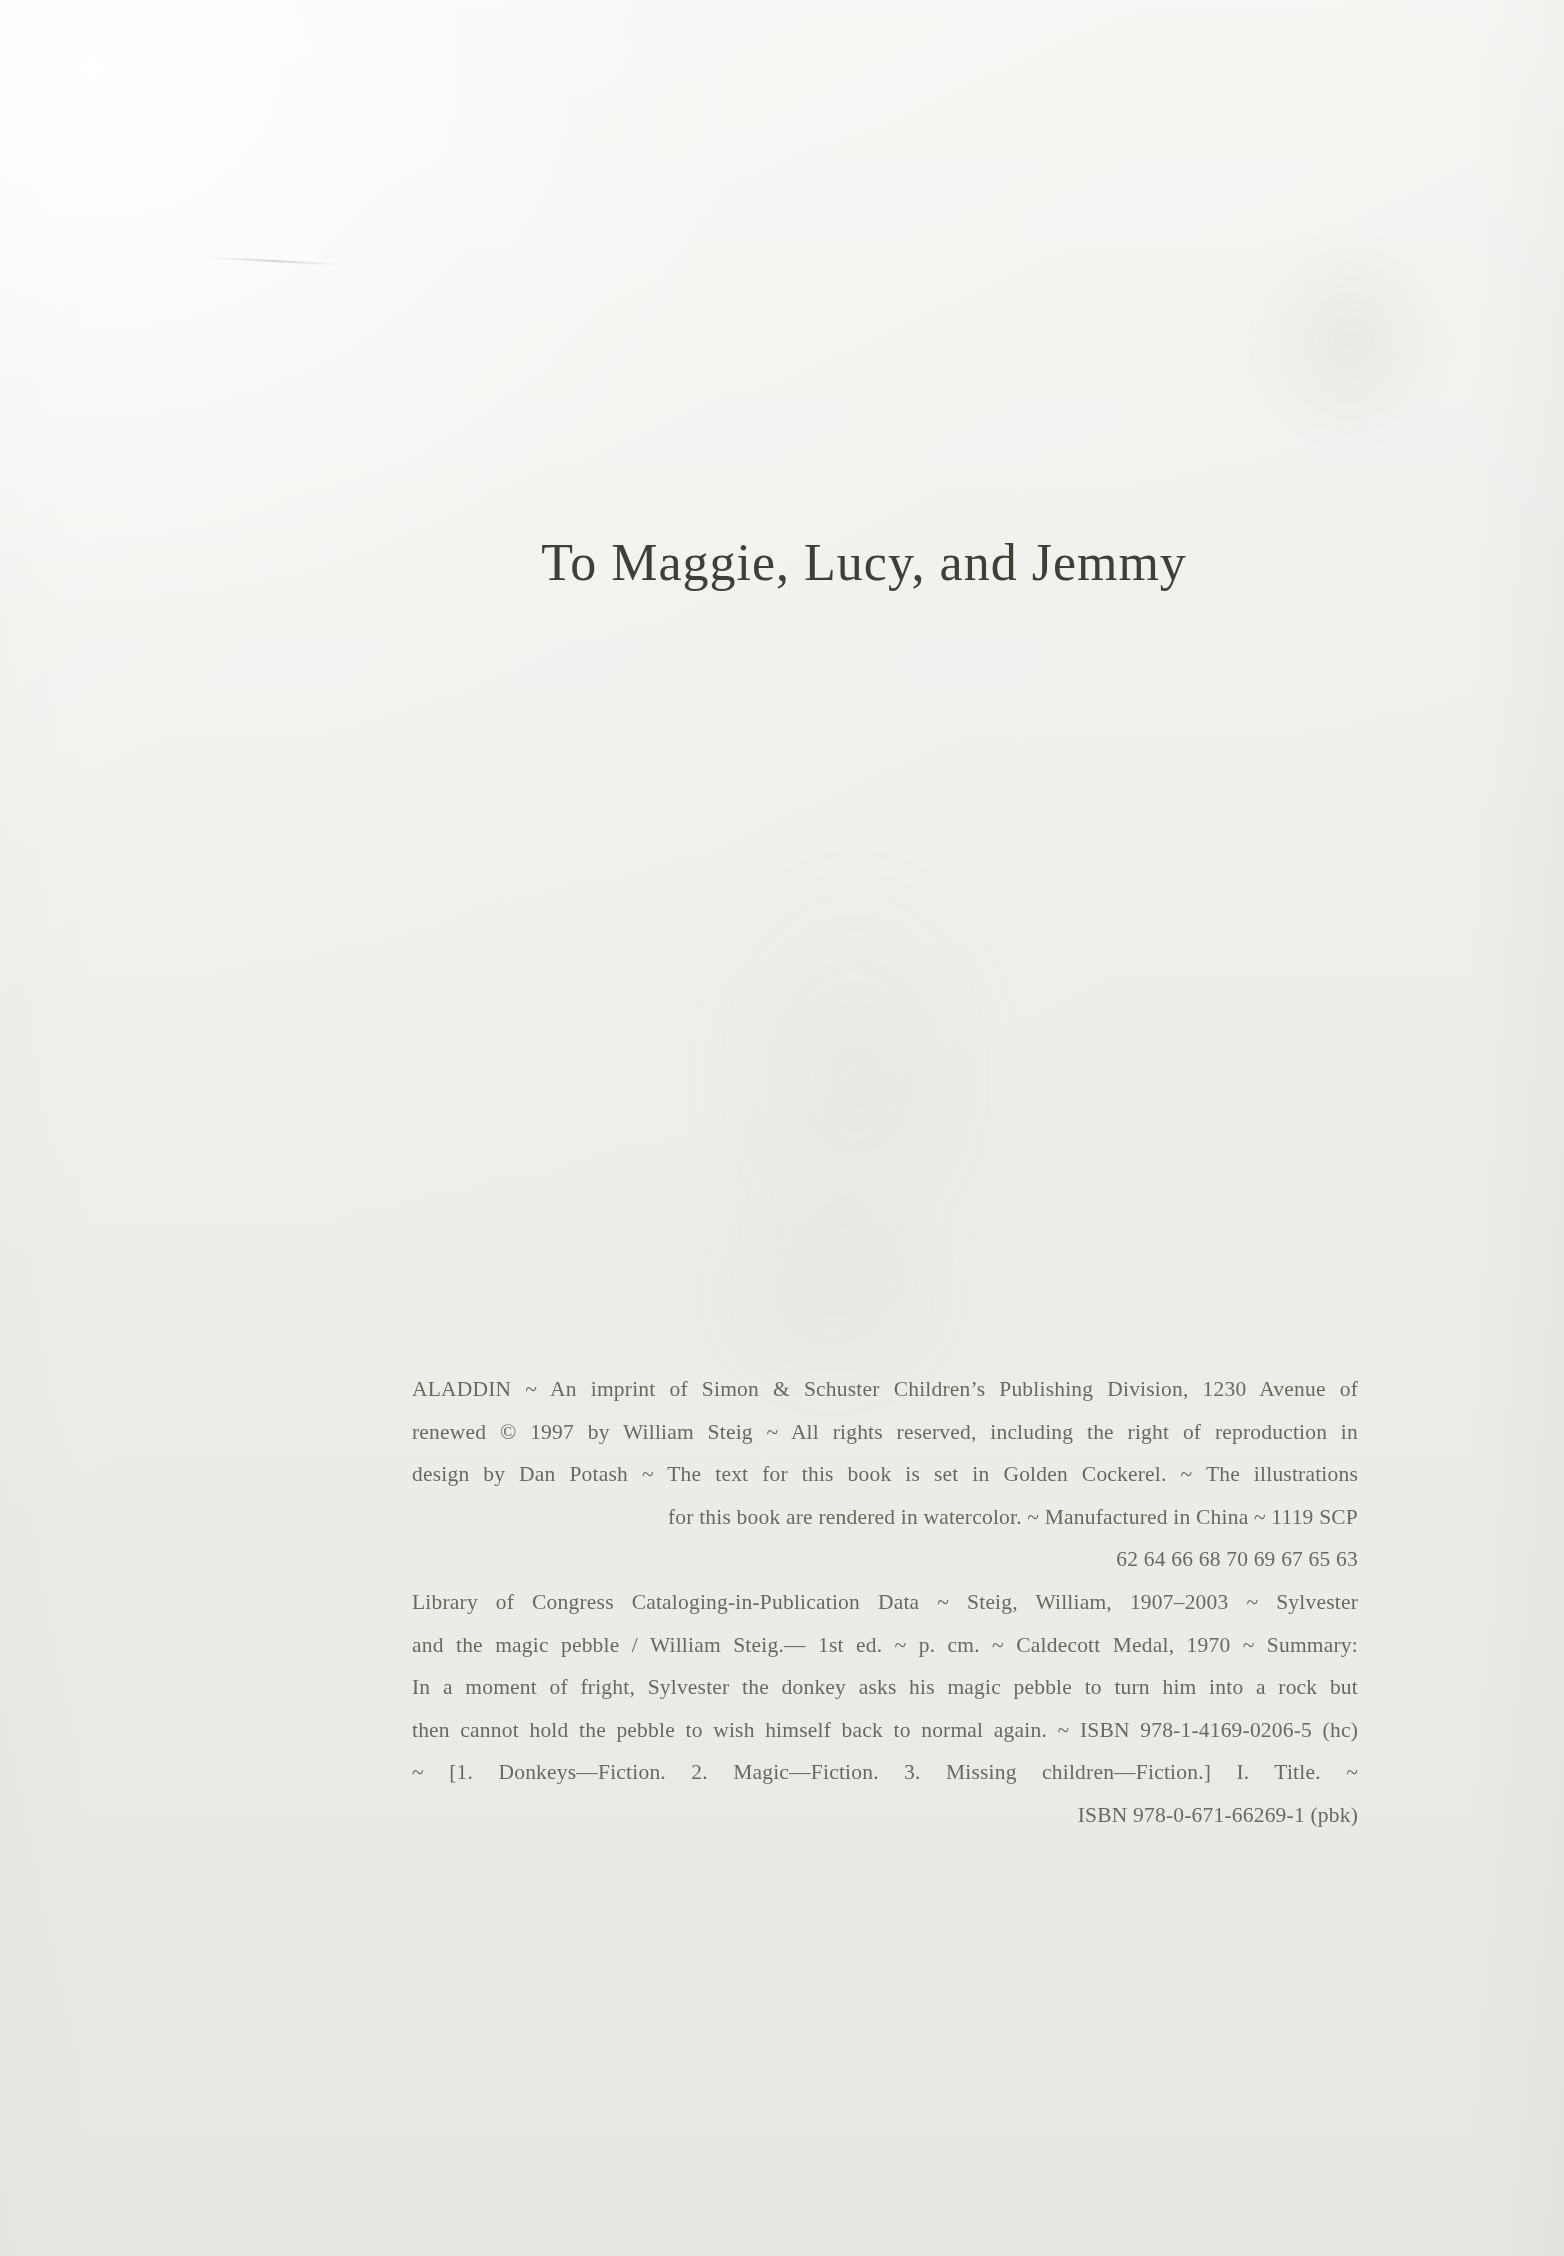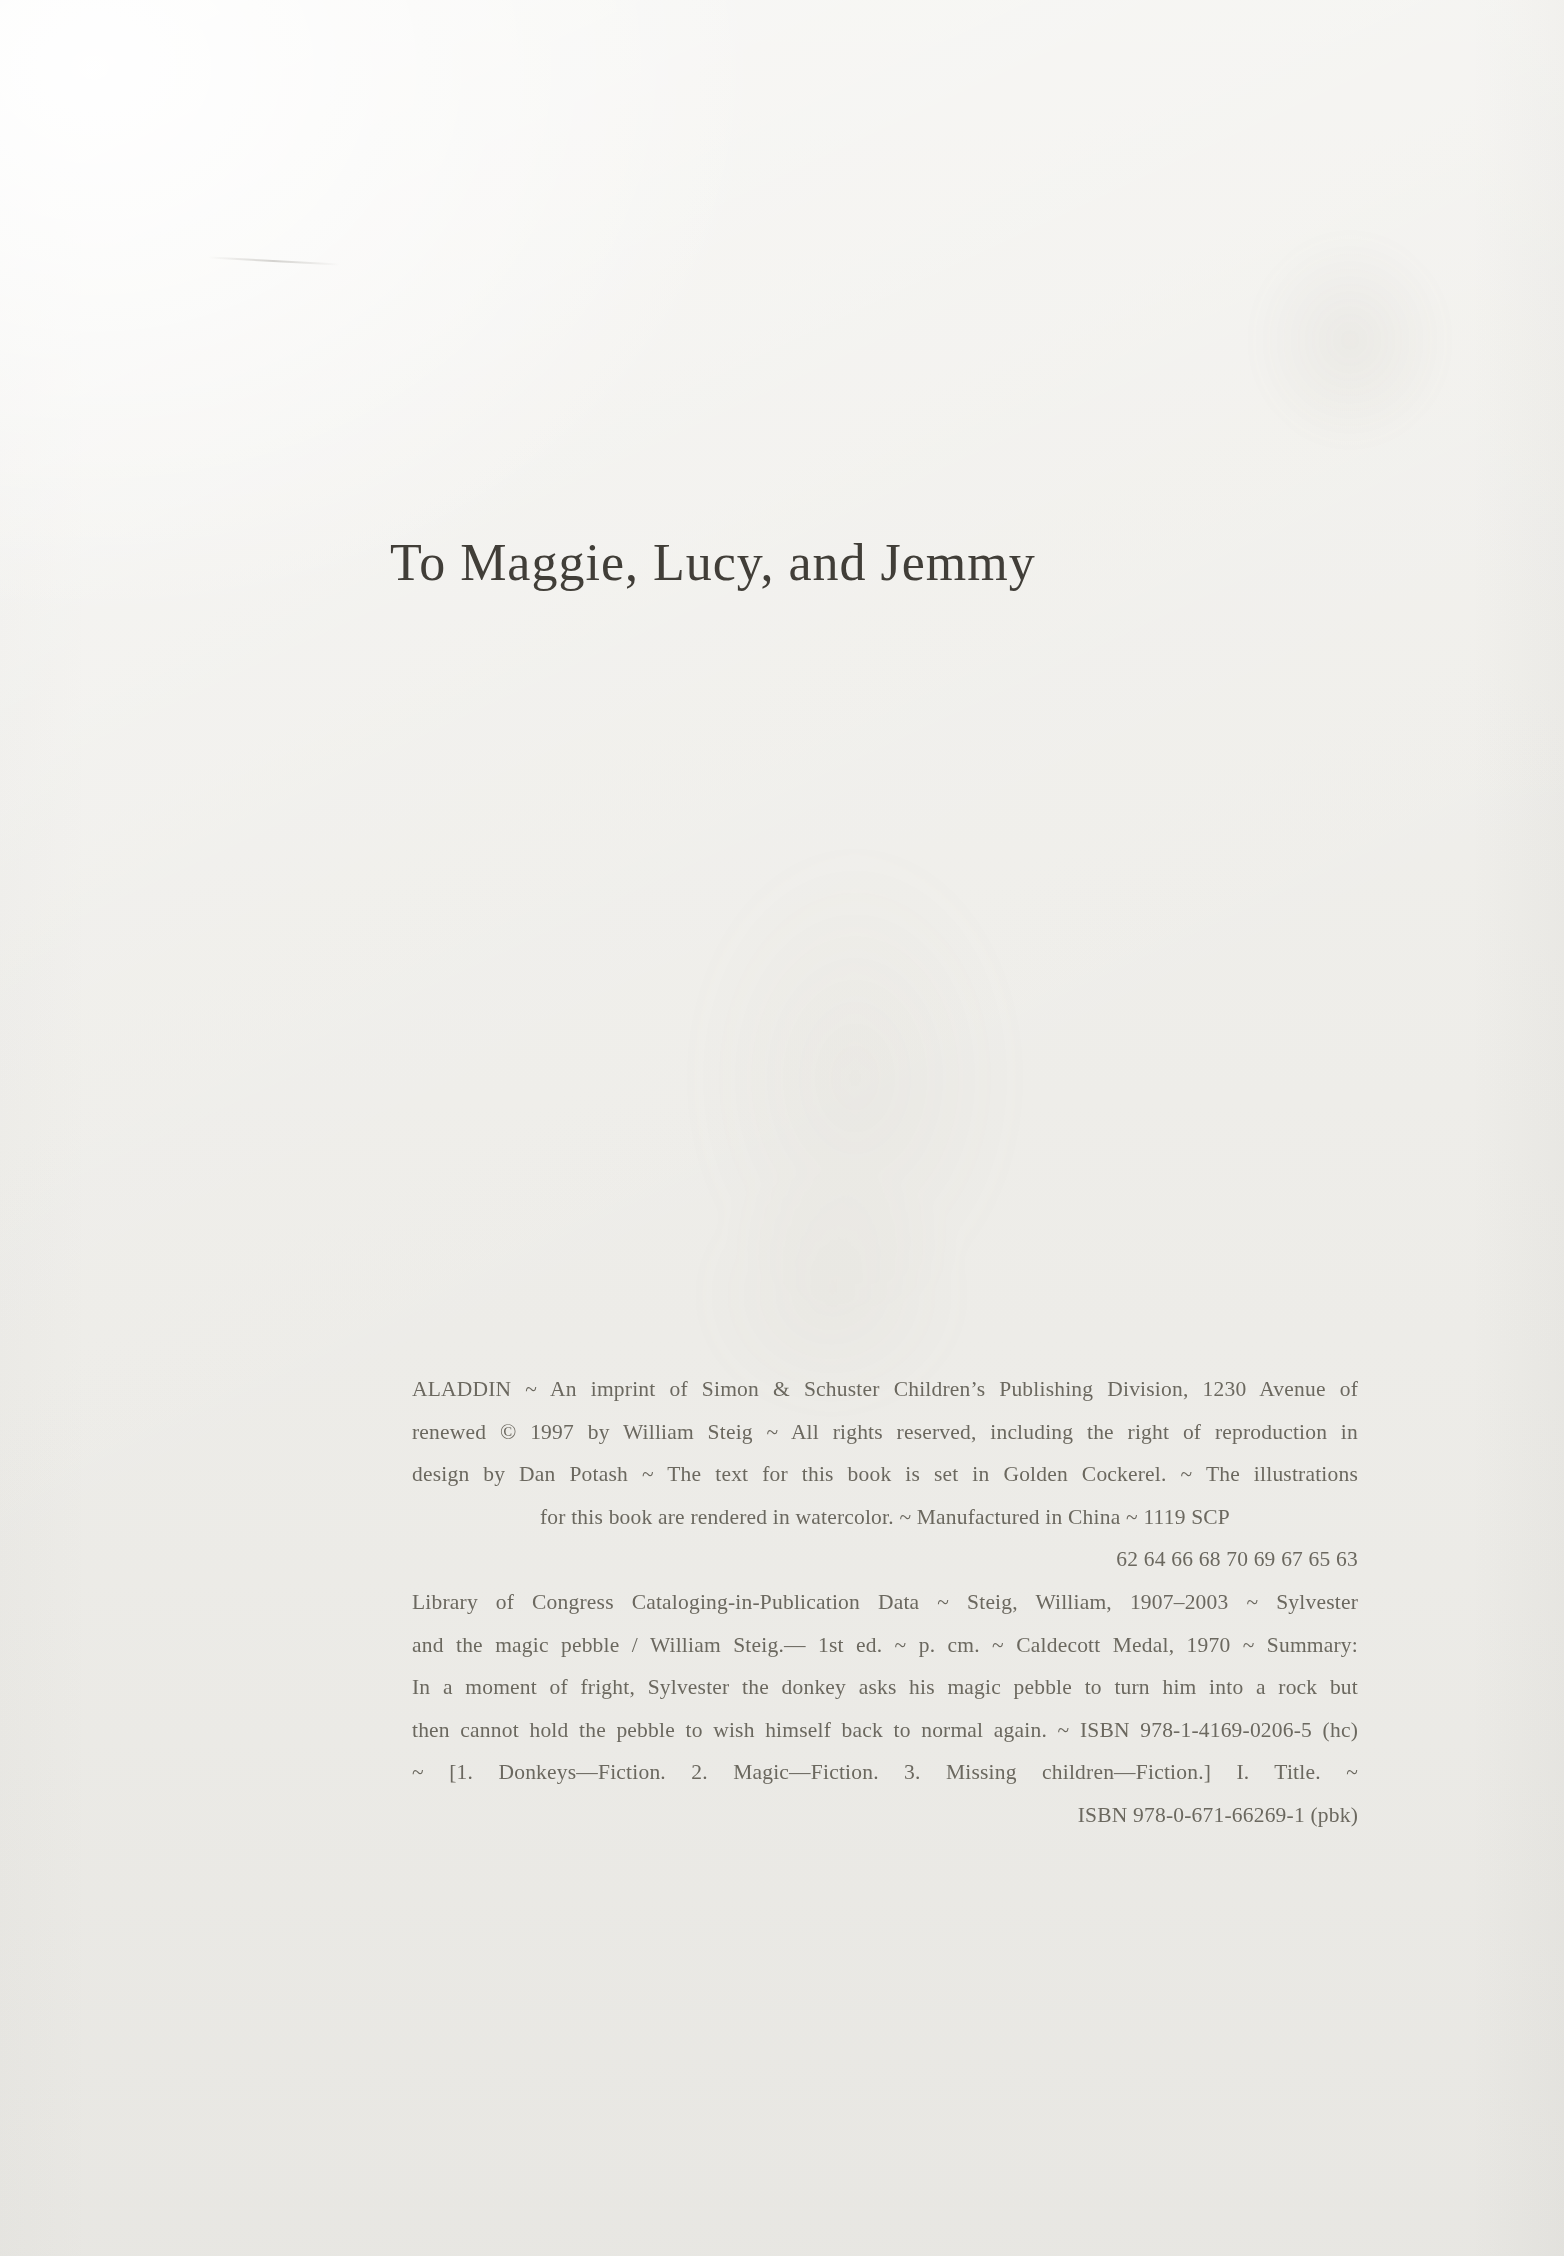--- a/index.html
+++ b/index.html
@@ -32,34 +32,34 @@
   }
   .ghost-illustration {
     position: absolute; left: 620px; top: 830px; width: 470px; height: 620px;
     background:
       radial-gradient(220px 300px at 50% 40%, rgba(150,140,120,0.045), rgba(150,140,120,0) 80%),
       radial-gradient(180px 160px at 45% 75%, rgba(150,140,120,0.035), rgba(150,140,120,0) 80%);
     filter: blur(8px);
   }
   .dedication {
     position: absolute; left: 390px; top: 533px; width: 948px;
-    text-align: left;
+    text-align: center;
     font-size: 52px; letter-spacing: 1px;
     color: #413e38;
   }
   .colophon {
     position: absolute; left: 392px; top: 1368px; width: 946px;
     font-size: 21.5px; line-height: 42.6px;
     letter-spacing: 0.2px;
     color: #6b685f;
     margin-left: 20px;
   }
   .colophon .line { min-height: 42.6px; }
   .l-just { text-align: justify; text-align-last: justify; }
-  .l-left { text-align: center; }
+  .l-left { text-align: right; }
   .l-center { text-align: right; }
 </style>
 </head>
 <body>
 
 <div class="page">
   <div class="crease"></div>
   <div class="ghost-title"></div>
   <div class="ghost-illustration"></div>
 

